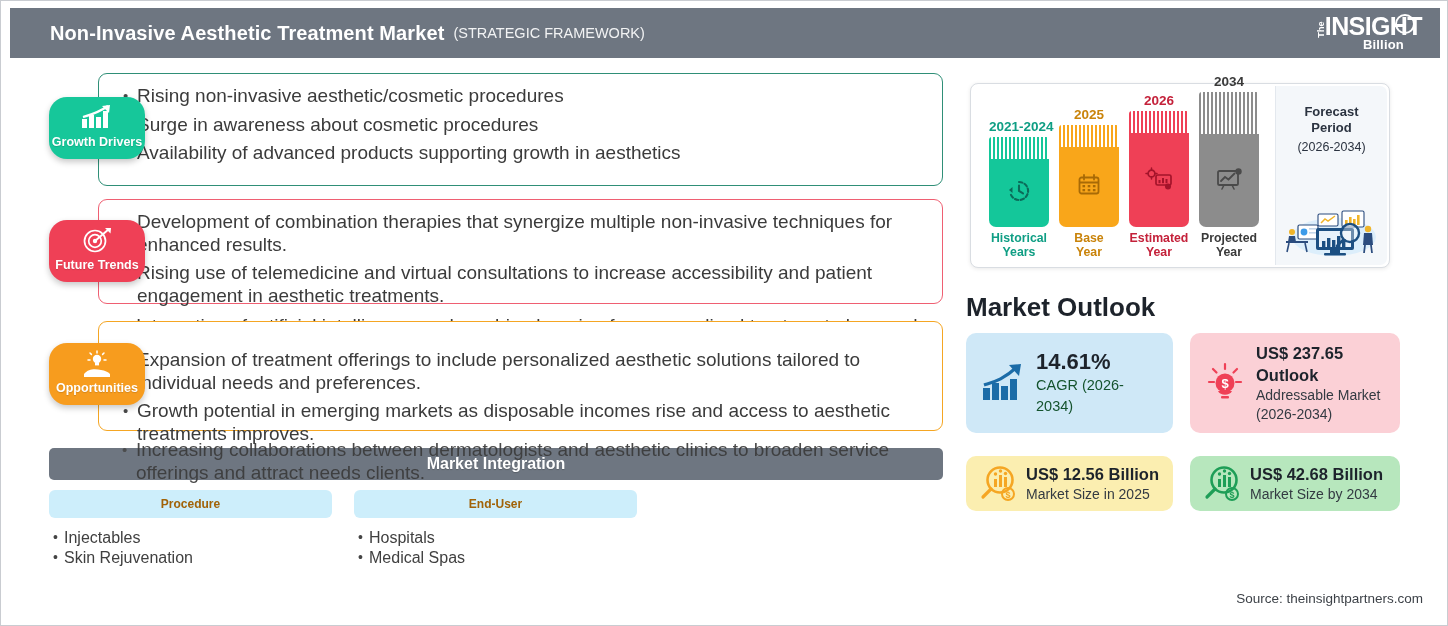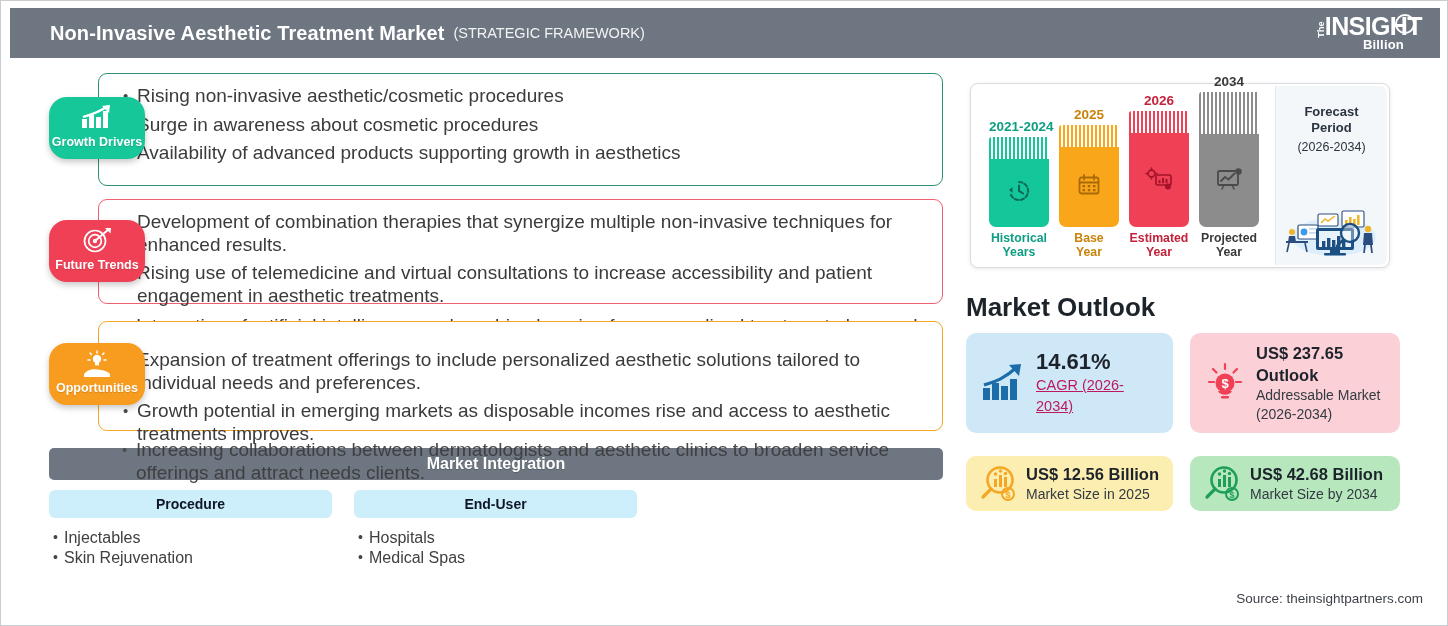--- a/index.html
+++ b/index.html
@@ -113,21 +113,21 @@
   }
   .seg-bar-label {
     color: #ffffff; font-size: 16px; font-weight: bold;
     text-shadow: 0 1px 1px rgba(0,0,0,.2);
   }
   .seg-col { position: absolute; }
   .seg-head {
     background: #cdeefb; border-radius: 6px;
     height: 28px; display: flex; align-items: center; justify-content: center;
   }
-  .seg-head span { font-size: 14px; font-weight: bold; color: #0f172a; }
+  .seg-head span { font-size: 12px; font-weight: bold; color: #a16207; }
   .seg-list { margin-top: 10px; padding-left: 4px; }
   .seg-item {
     position: relative; padding-left: 11px;
     font-size: 16px; color: #404040; line-height: 20px;
   }
   .seg-item::before {
     content: "•"; position: absolute; left: 0; top: -1px; font-size: 14px; color: #444;
   }
 
   
@@ -168,21 +168,21 @@
     font-size: 26px; font-weight: bold; color: #1d232b;
   }
   .mcard {
     position: absolute; border-radius: 10px;
     display: flex; align-items: center;
   }
   .mcard .mc-icon { flex: 0 0 auto; display: flex; align-items: center; justify-content: center; }
   .mc-text { display: flex; flex-direction: column; }
   .mc-big { font-size: 22px; font-weight: bold; color: #1d232b; line-height: 26px; }
   .mc-big-sm { font-size: 16.5px; font-weight: bold; color: #1d232b; line-height: 22px; }
-  .mc-sub { font-size: 14.5px; color: #be185d; line-height: 21px; text-decoration: underline; }
+  .mc-sub { font-size: 14.5px; color: #14532d; line-height: 21px; }
   .mc-sub-sm { font-size: 14px; color: #333a42; line-height: 19px; }
 
   .source {
     position: absolute; right: 24px; top: 590px;
     font-size: 13.5px; color: #3d4248;
   }
 </style>
 </head>
 <body>
 

